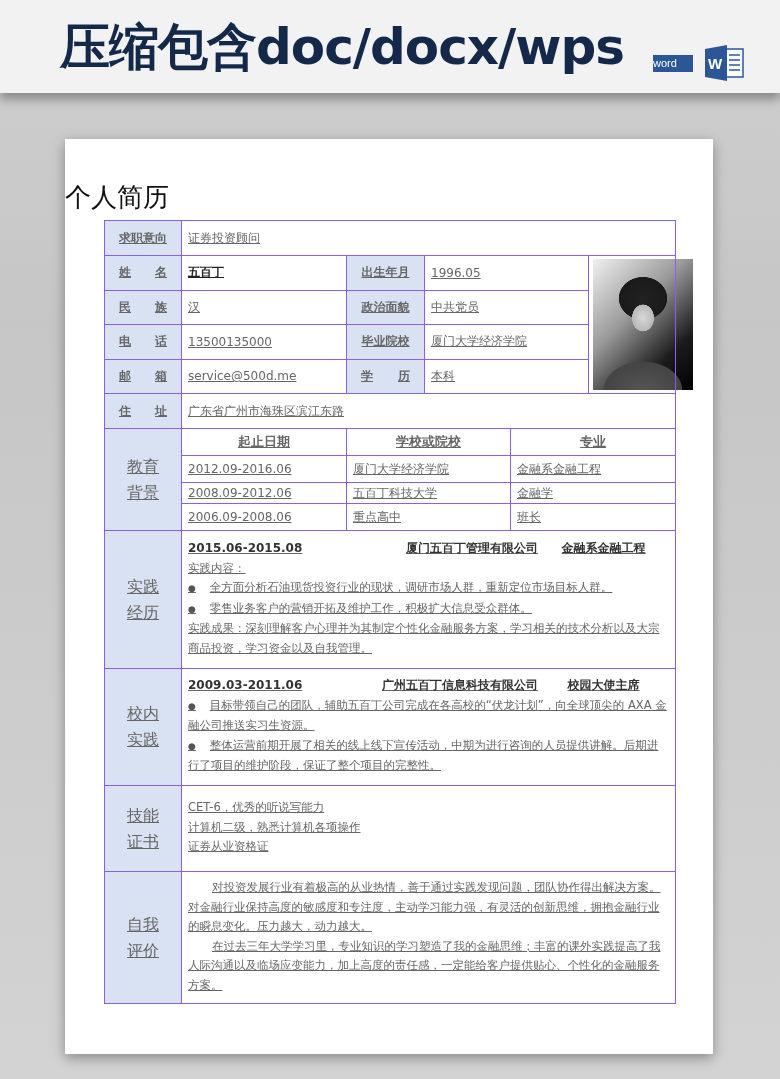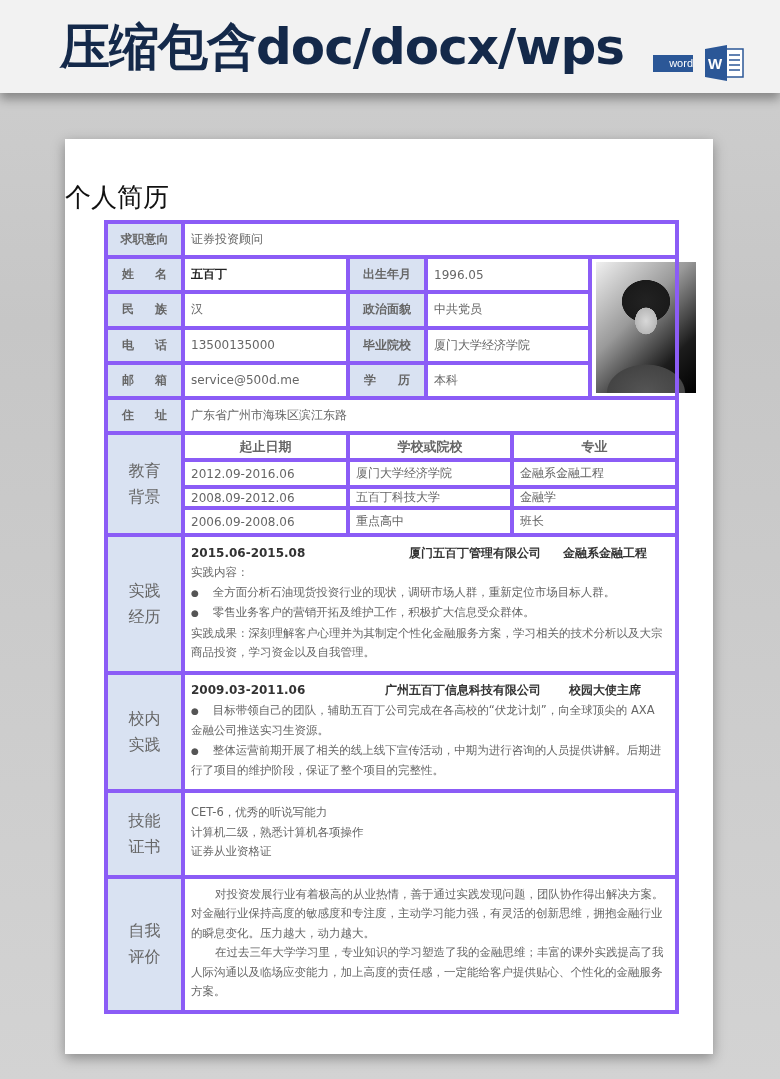--- a/index.html
+++ b/index.html
@@ -16,42 +16,43 @@
   }
   .banner-title {
     position: absolute; left: 60px; top: 12px;
     font-family: "DejaVu Sans", sans-serif;
     font-size: 50px; font-weight: bold; color: #14294a; letter-spacing: -1px;
     line-height: 70px;
   }
   .word-badge {
     position: absolute; left: 653px; top: 55px; width: 40px; height: 17px;
     background: #2b5797; color: #fff; font-size: 11px; line-height: 17px;
-    text-align: right; font-family: "Liberation Sans", sans-serif;
+    text-align: left; font-family: "Liberation Sans", sans-serif;
   }
   .word-icon { position: absolute; left: 705px; top: 45px; width: 40px; height: 36px; }
 
   .page {
     position: absolute; left: 65px; top: 139px; width: 648px; height: 915px;
     background: #ffffff;
     box-shadow: 0 4px 12px rgba(0,0,0,0.35);
   }
   .doc-title {
     position: absolute; left: 0; top: 40px; width: 648px; text-align: left;
     font-size: 26px; color: #111; line-height: 36px;
   }
   table.resume {
     position: absolute; left: 39px; top: 81px; width: 571px;
     border-collapse: collapse; table-layout: fixed;
     font-size: 12px;
   }
   table.resume td {
-    border: 4px solid #8b5cf6;
+    border: 1px solid #8b5cf6;
     color: #666;
     vertical-align: middle;
+    text-decoration: underline;
   }
   td.lbl {
     background: #d9e2f2; color: #222; font-weight: bold; font-size: 12px;
     text-align: center;
   }
   .justify2 { display: flex; justify-content: space-between; padding: 0 14px; }
   td.val { padding-left: 6px; }
   td.val.dark { color: #222; font-weight: bold; }
   td.photo-cell { padding: 3px 4px; }
   .photo {

